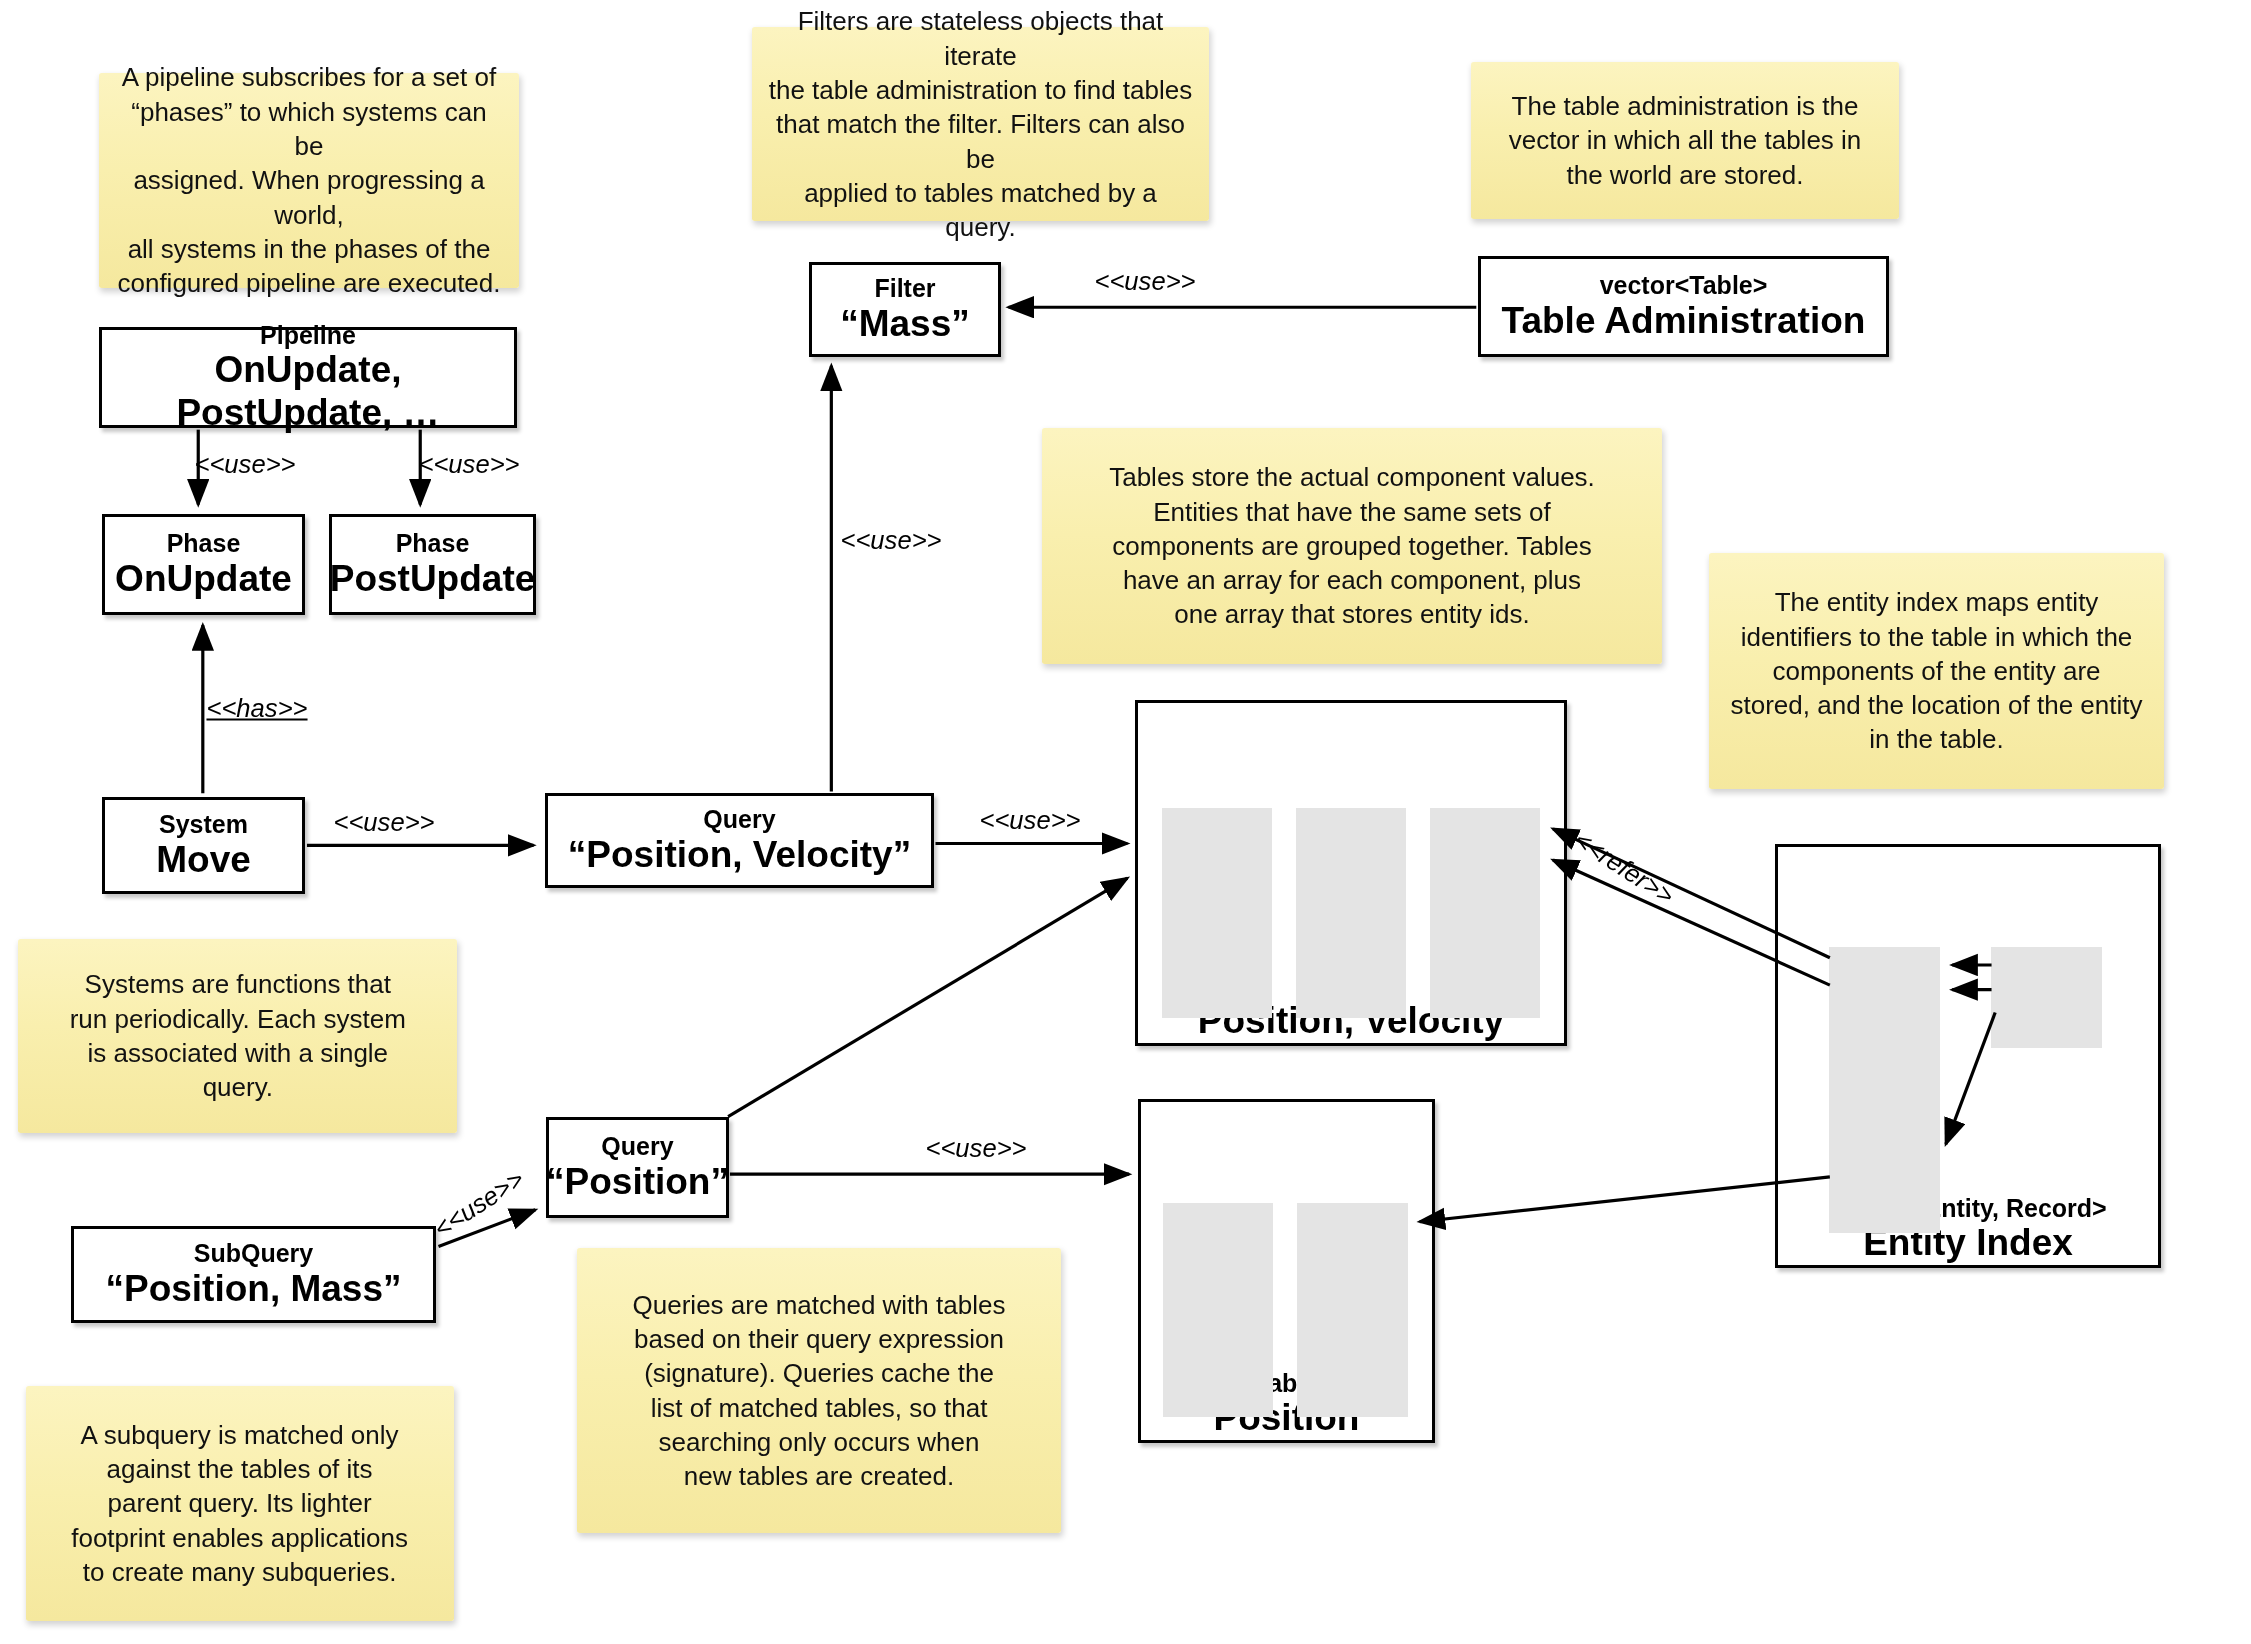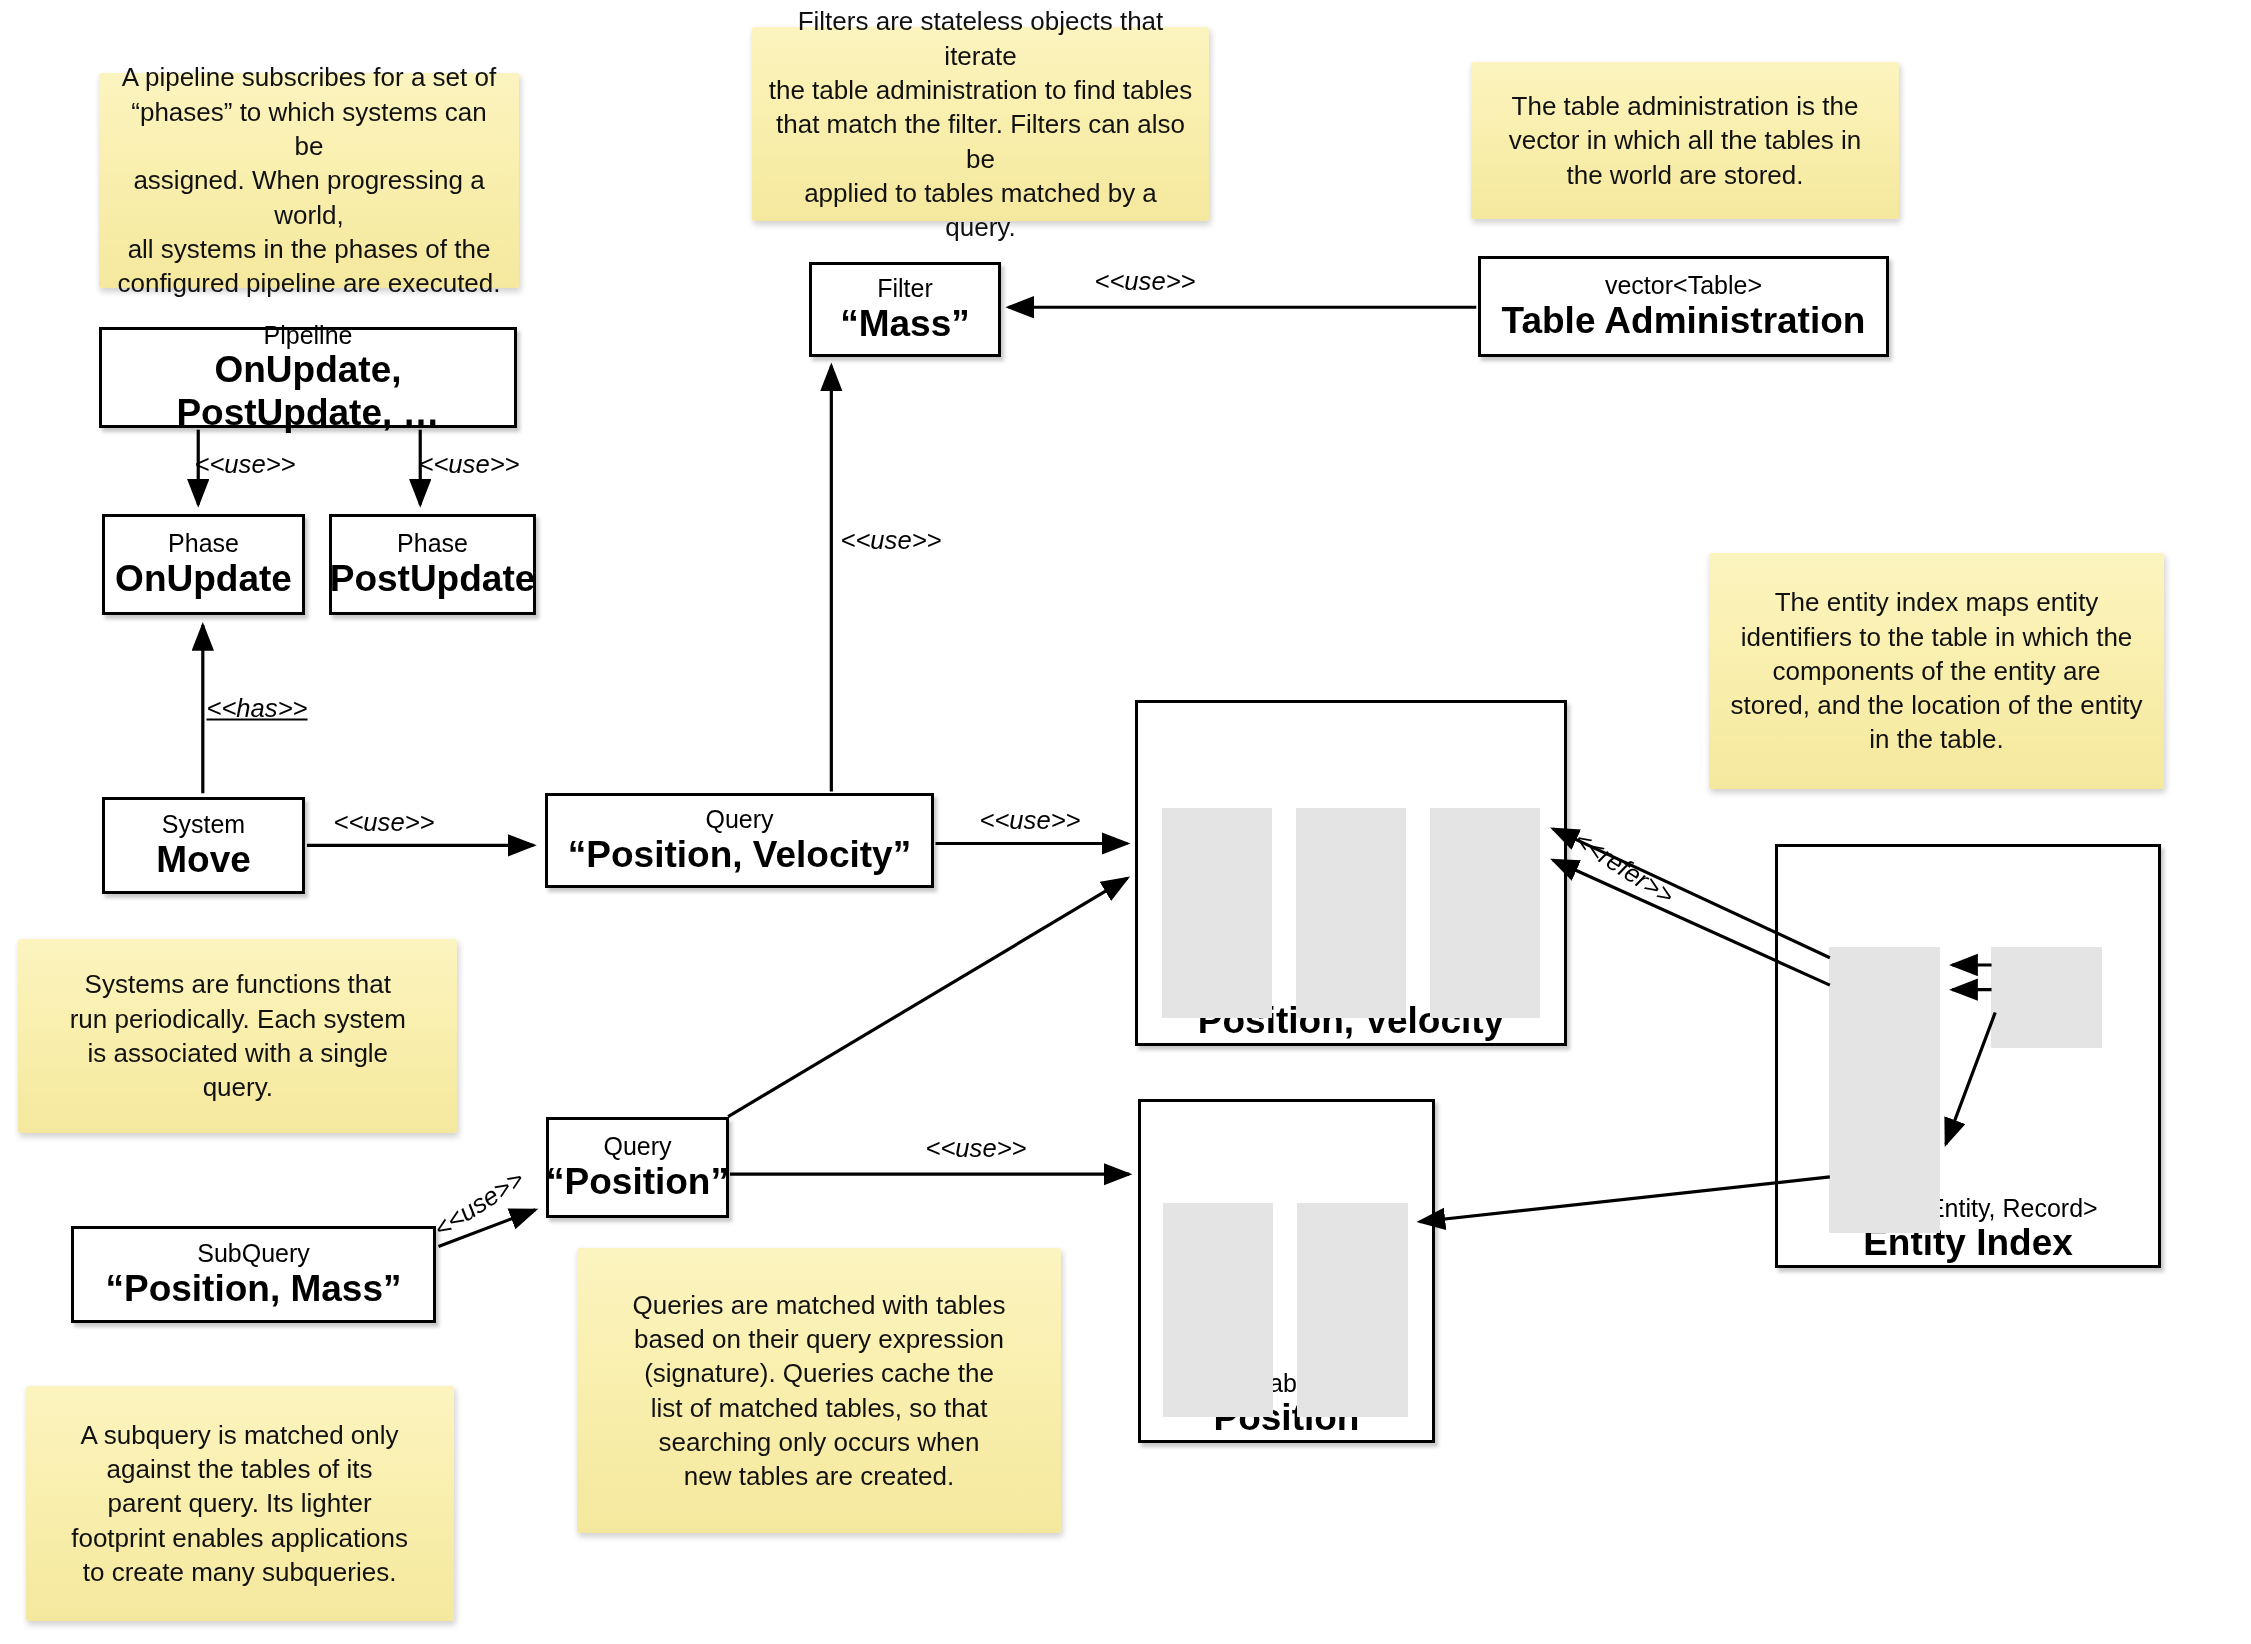--- a/index.html
+++ b/index.html
@@ -46,21 +46,21 @@
     border: 3.7px solid #000;
     box-shadow: 2.7px 3.7px 3.7px rgba(0,0,0,0.22);
     display: flex;
     flex-direction: column;
     align-items: center;
     justify-content: center;
     text-align: center;
     box-sizing: border-box;
     z-index: 2;
   }
-  .uml-box .stereo { font-weight: normal; font-size: 25px; line-height: 1.15; color: #000; }
+  .uml-box .stereo { font-weight: bold; font-size: 25px; line-height: 1.15; color: #000; }
   .uml-box .bname  { font-weight: bold; font-size: 37px; line-height: 1.15; color: #000; }
 
   #box-pipeline        { left: 99px;  top: 327px;  width: 418px; height: 101px; }
   #box-phase-onupdate  { left: 102px;  top: 514px;  width: 203px; height: 101px; }
   #box-phase-postupdate{ left: 329px;  top: 514px;  width: 207px; height: 101px; }
   #box-system-move     { left: 102px;  top: 797px;  width: 203px; height: 97px; }
   #box-query-pv        { left: 545px;  top: 793px;  width: 389px; height: 95px; }
   #box-filter-mass     { left: 809px;  top: 262px;  width: 192px; height: 95px; }
   #box-table-admin     { left: 1478px; top: 256px;  width: 411px; height: 101px; }
   #box-query-p         { left: 546px;  top: 1117px; width: 183px; height: 101px; }
@@ -127,20 +127,25 @@
 assigned. When progressing a world,
 all systems in the phases of the
 configured pipeline are executed.</div>
   <div class="note" id="note-filters">Filters are stateless objects that iterate
 the table administration to find tables
 that match the filter. Filters can also be
 applied to tables matched by a query.</div>
   <div class="note" id="note-table-admin">The table administration is the
 vector in which all the tables in
 the world are stored.</div>
+  <div class="note" id="note-tables">Tables store the actual component values.
+Entities that have the same sets of
+components are grouped together. Tables
+have an array for each component, plus
+one array that stores entity ids.</div>
   <div class="note" id="note-entity-index">The entity index maps entity
 identifiers to the table in which the
 components of the entity are
 stored, and the location of the entity
 in the table.</div>
   <div class="note" id="note-systems">Systems are functions that
 run periodically. Each system
 is associated with a single
 query.</div>
   <div class="note" id="note-queries">Queries are matched with tables

